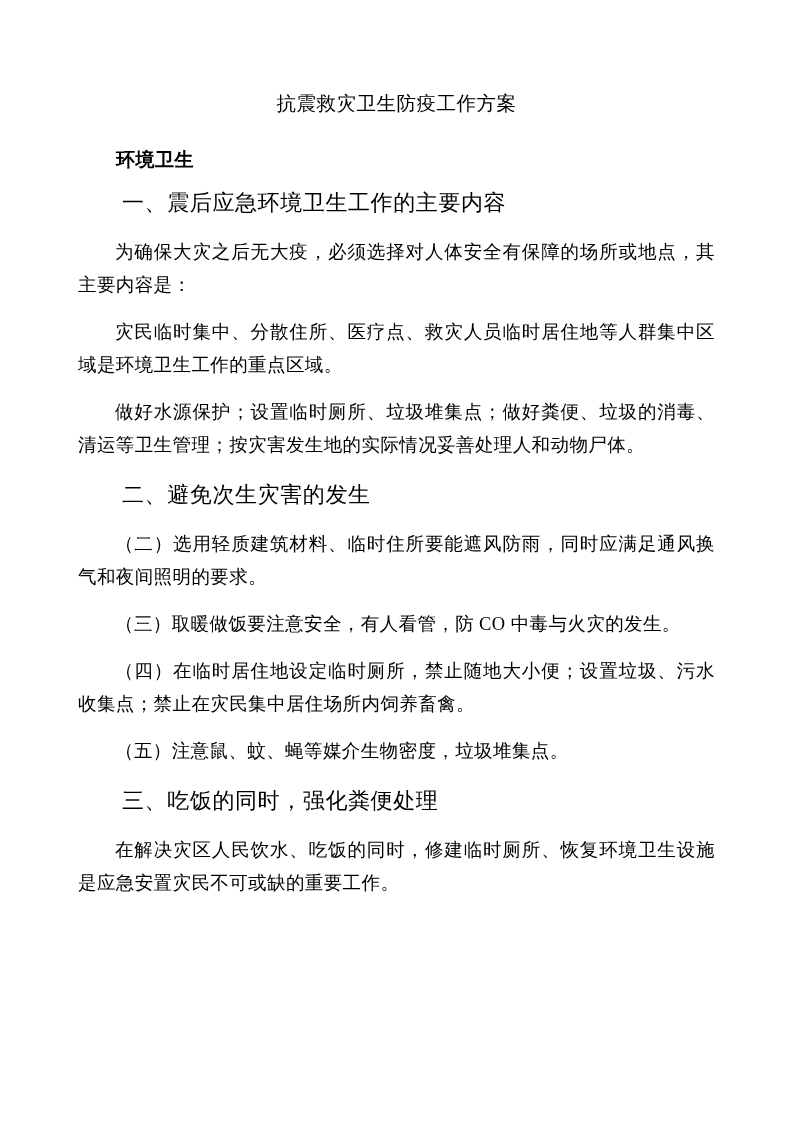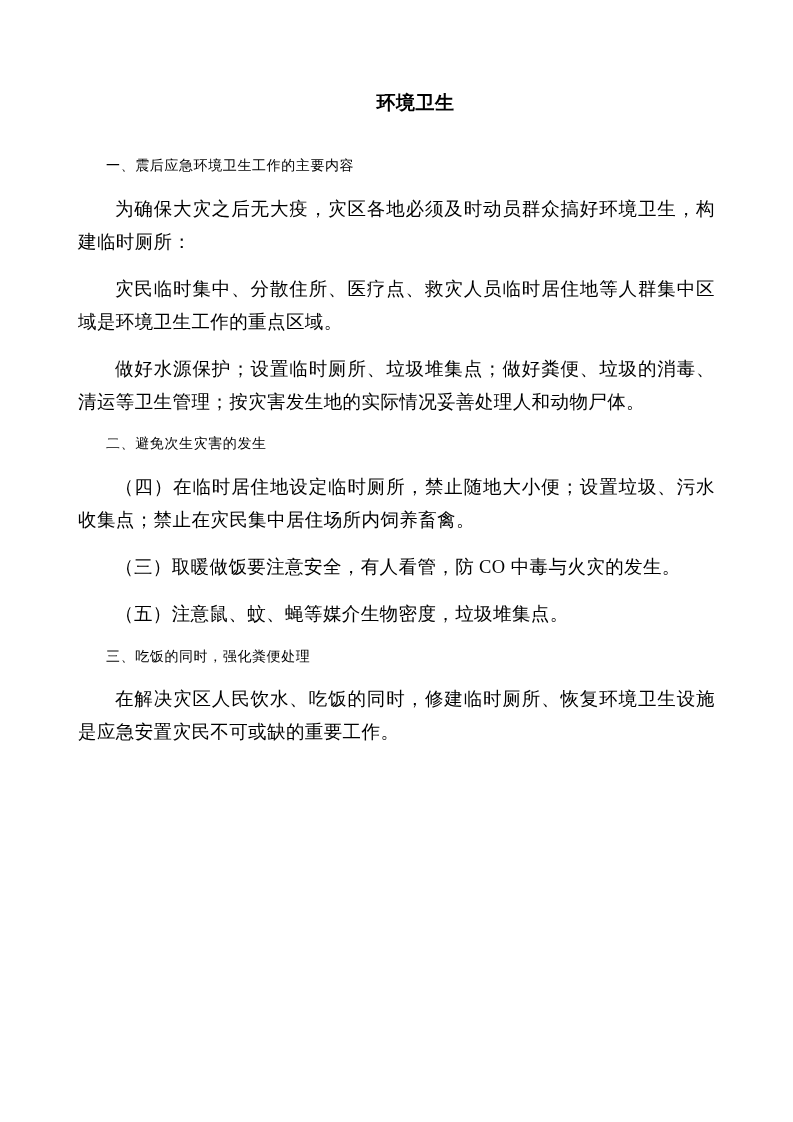--- a/index.html
+++ b/index.html
@@ -25,28 +25,27 @@
     text-align: center;
     font-size: 19.5px;
     letter-spacing: 0.5px;
     margin: 0 0 26px 0;
     font-weight: 400;
     line-height: 1.6;
   }
   .section-heading {
     font-size: 19px;
     font-weight: bold;
-    margin: 0 0 36px 0;
+    margin: 0 0 8px 0;
     text-indent: 2em;
     line-height: 1.6;
     letter-spacing: 0.5px;
-    text-align: center;
   }
   .sub-heading {
-    font-size: 14px;
+    font-size: 22px;
     margin: 0 0 14px 0;
     text-indent: 2em;
     line-height: 1.75;
     letter-spacing: 0.6px;
   }
   .para {
     font-size: 18.5px;
     margin: 0 0 14px 0;
     text-indent: 2em;
     line-height: 1.78;
@@ -55,27 +54,29 @@
     text-justify: inter-ideograph;
   }
   .para:last-child {
     margin-bottom: 16px;
   }
 </style>
 </head>
 <body>
 
 <div class="page">
+  <h1 class="doc-title">抗震救灾卫生防疫工作方案</h1>
   <h2 class="section-heading">环境卫生</h2>
 
   <p class="sub-heading">一、震后应急环境卫生工作的主要内容</p>
-  <p class="para">为确保大灾之后无大疫，灾区各地必须及时动员群众搞好环境卫生，构建临时厕所：</p>
+  <p class="para">为确保大灾之后无大疫，必须选择对人体安全有保障的场所或地点，其主要内容是：</p>
   <p class="para">灾民临时集中、分散住所、医疗点、救灾人员临时居住地等人群集中区域是环境卫生工作的重点区域。</p>
   <p class="para">做好水源保护；设置临时厕所、垃圾堆集点；做好粪便、垃圾的消毒、清运等卫生管理；按灾害发生地的实际情况妥善处理人和动物尸体。</p>
 
   <p class="sub-heading">二、避免次生灾害的发生</p>
+  <p class="para">（二）选用轻质建筑材料、临时住所要能遮风防雨，同时应满足通风换气和夜间照明的要求。</p>
+  <p class="para">（三）取暖做饭要注意安全，有人看管，防 CO 中毒与火灾的发生。</p>
   <p class="para">（四）在临时居住地设定临时厕所，禁止随地大小便；设置垃圾、污水收集点；禁止在灾民集中居住场所内饲养畜禽。</p>
-  <p class="para">（三）取暖做饭要注意安全，有人看管，防 CO 中毒与火灾的发生。</p>
   <p class="para">（五）注意鼠、蚊、蝇等媒介生物密度，垃圾堆集点。</p>
 
   <p class="sub-heading">三、吃饭的同时，强化粪便处理</p>
   <p class="para">在解决灾区人民饮水、吃饭的同时，修建临时厕所、恢复环境卫生设施是应急安置灾民不可或缺的重要工作。</p>
 </div>
 
 </body></html>

